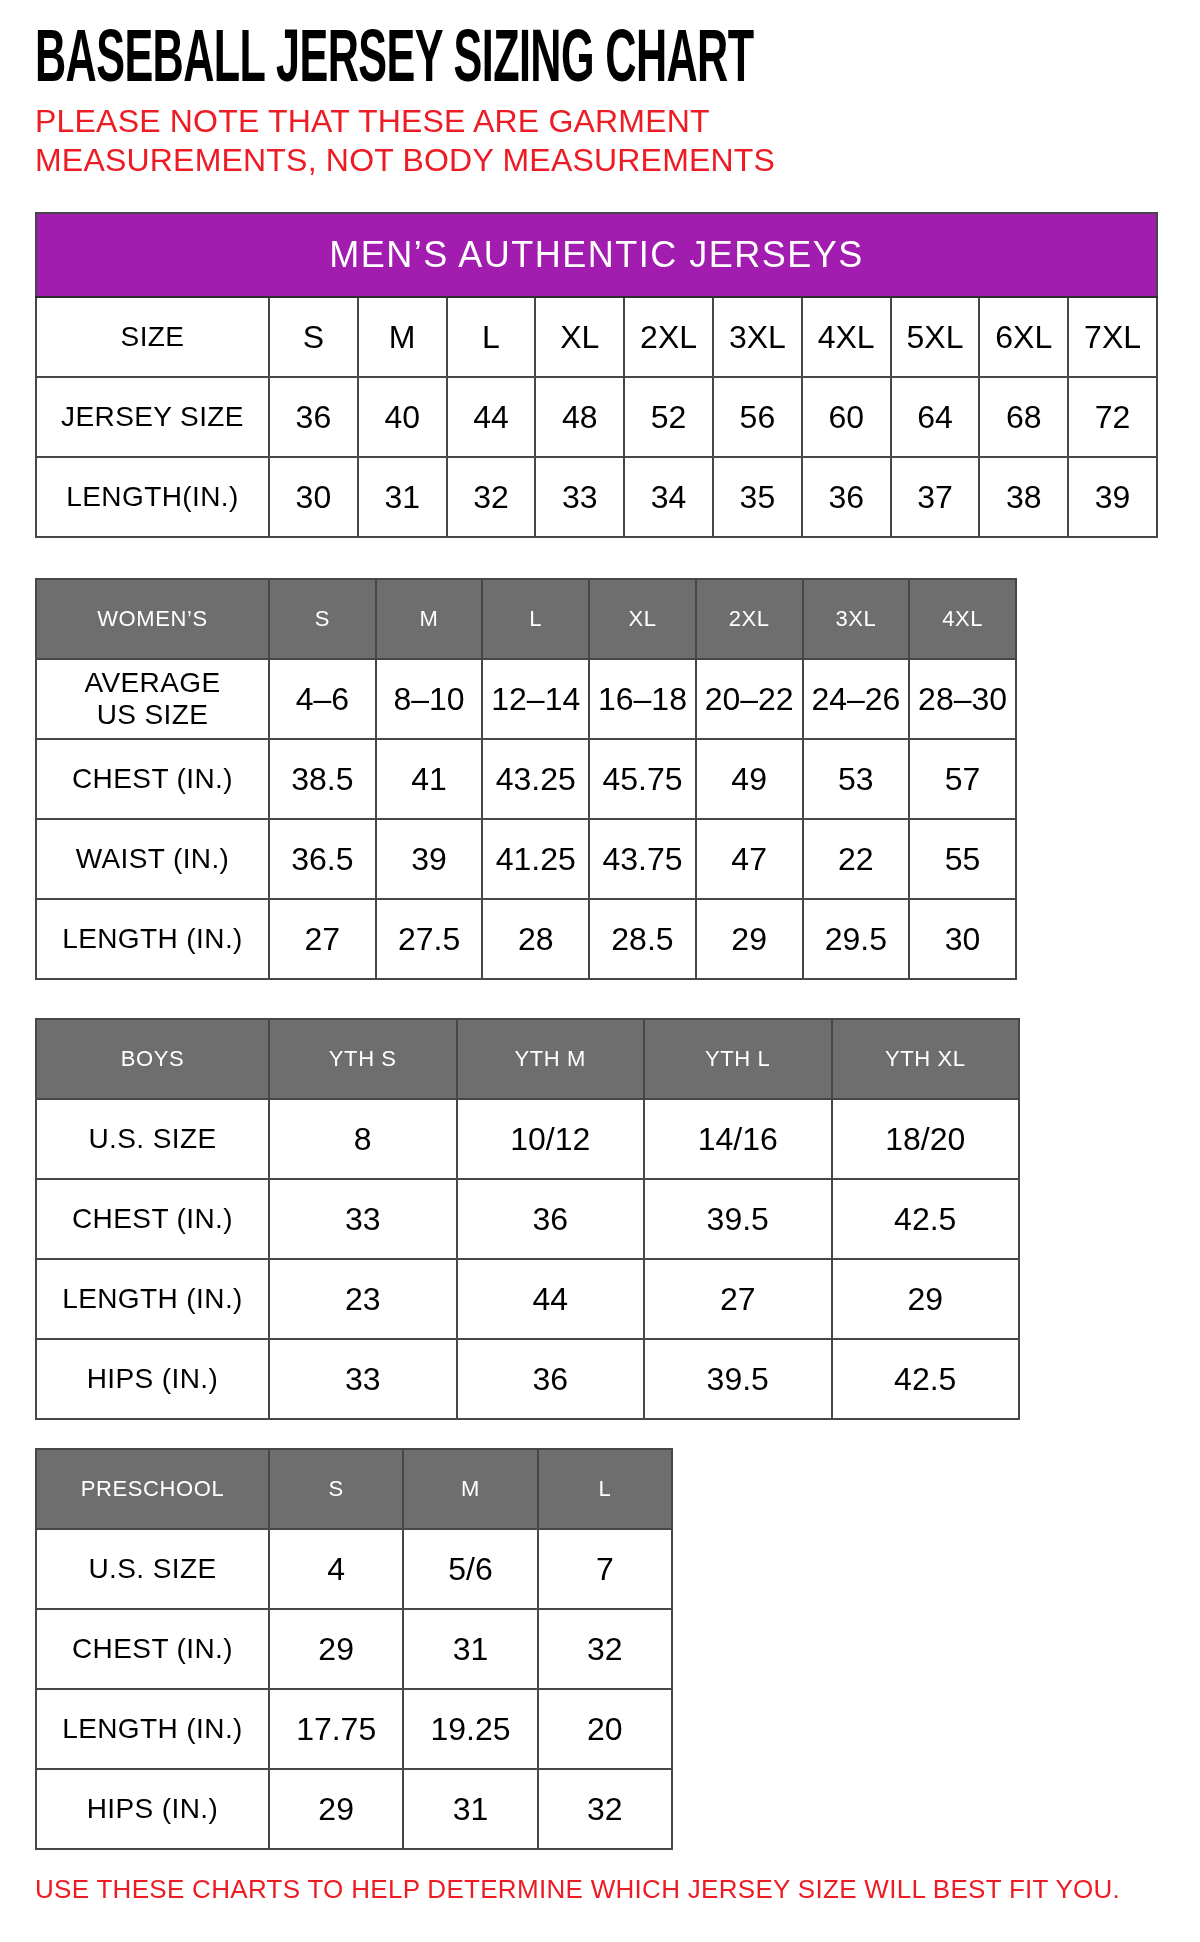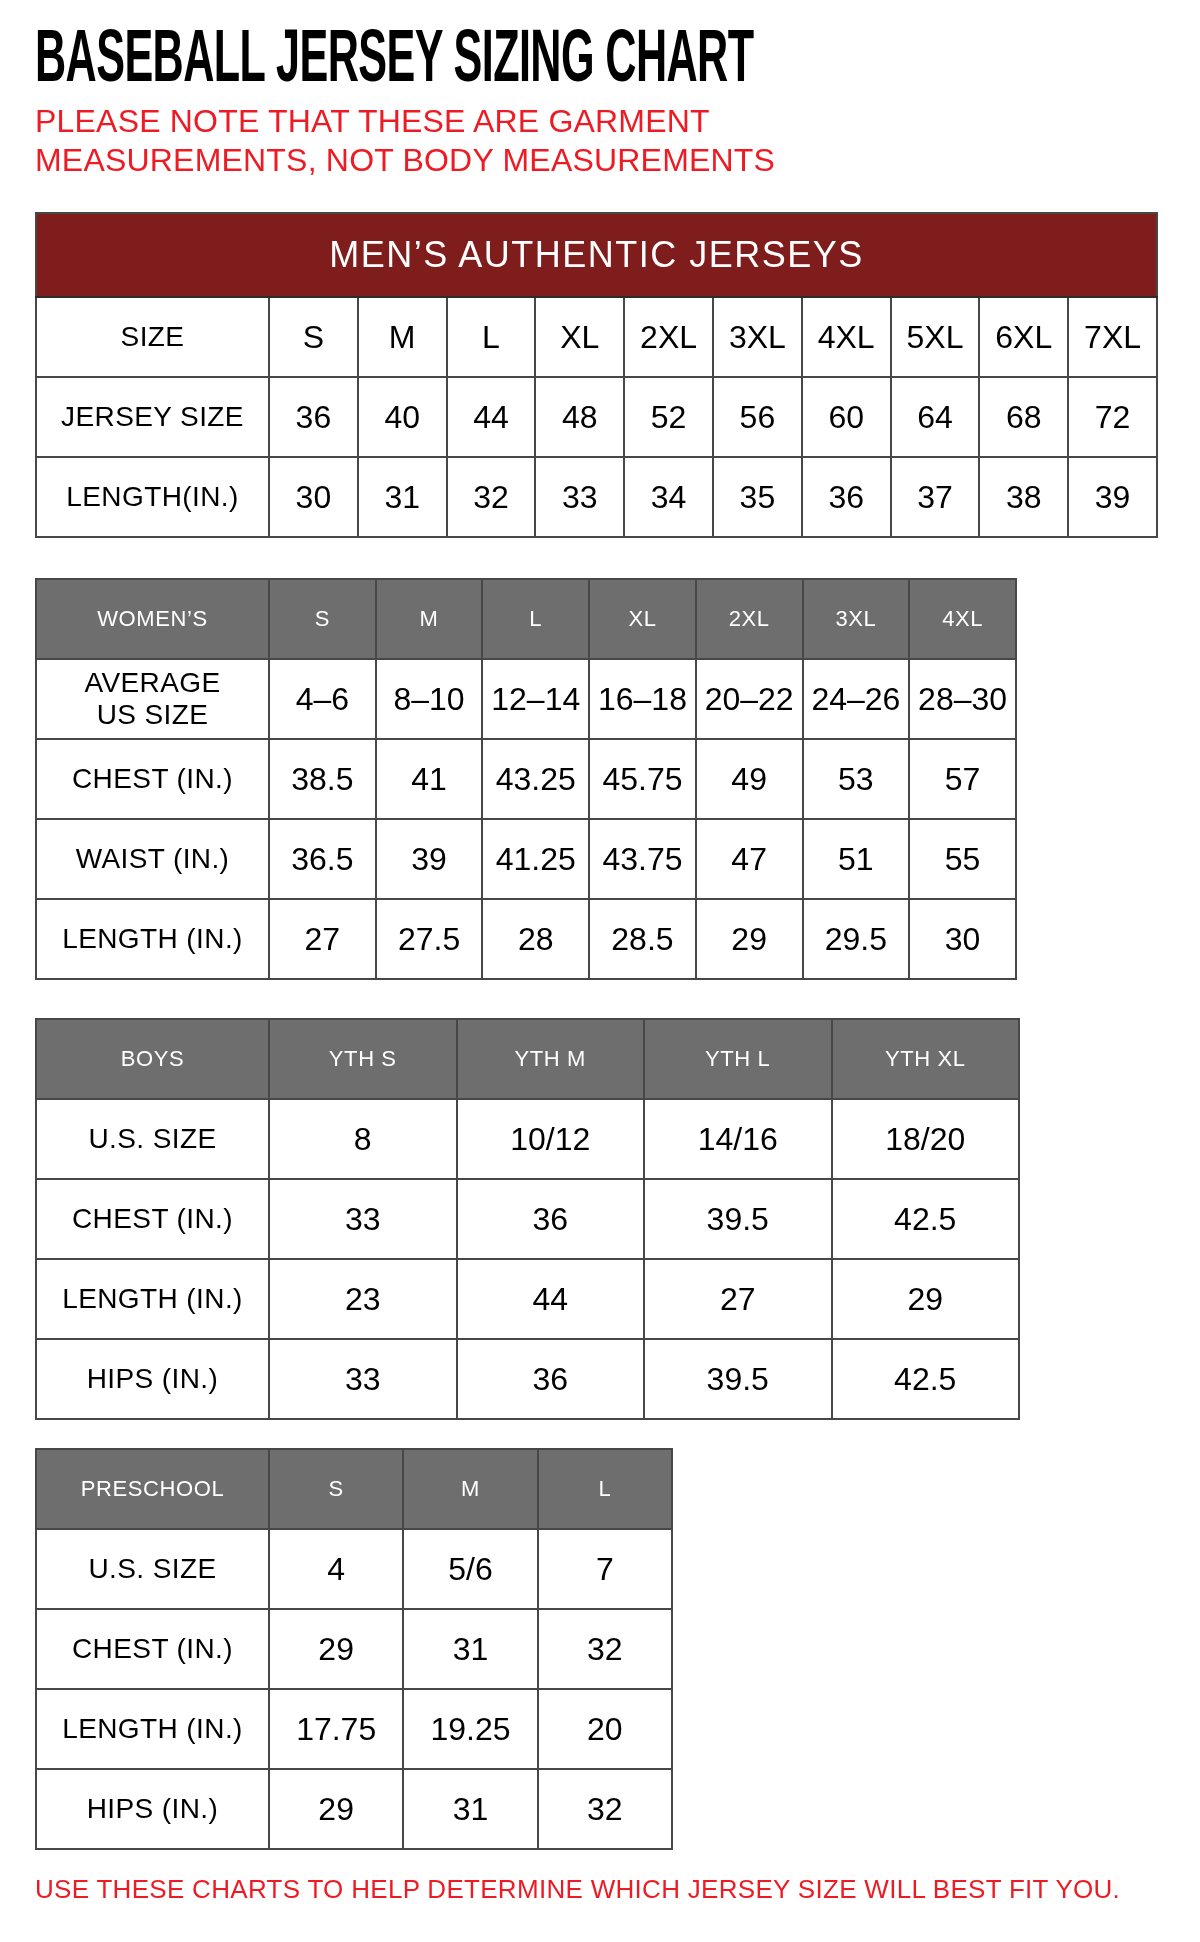--- a/index.html
+++ b/index.html
@@ -55,21 +55,21 @@
     padding: 0 4px;
     background: #fff;
     color: #000;
   }
   td.label {
     font-size: 28px;
     letter-spacing: 0.4px;
     white-space: pre-line;
   }
   td.banner {
-    background: #7f1d1d;
+    background: #a21caf;
     color: #fff;
     height: 84px;
     font-size: 36px;
     letter-spacing: 1.5px;
     border-bottom-color: #2c2c2c;
   }
   tr.ghead td {
     background: #6e6e6e;
     color: #fff;
     font-size: 22px;
@@ -200,21 +200,21 @@
           <td>53</td>
           <td>57</td>
         </tr>
         <tr>
           <td class="label">WAIST (IN.)</td>
           <td>36.5</td>
           <td>39</td>
           <td>41.25</td>
           <td>43.75</td>
           <td>47</td>
-          <td>51</td>
+          <td>22</td>
           <td>55</td>
         </tr>
         <tr>
           <td class="label">LENGTH (IN.)</td>
           <td>27</td>
           <td>27.5</td>
           <td>28</td>
           <td>28.5</td>
           <td>29</td>
           <td>29.5</td>

